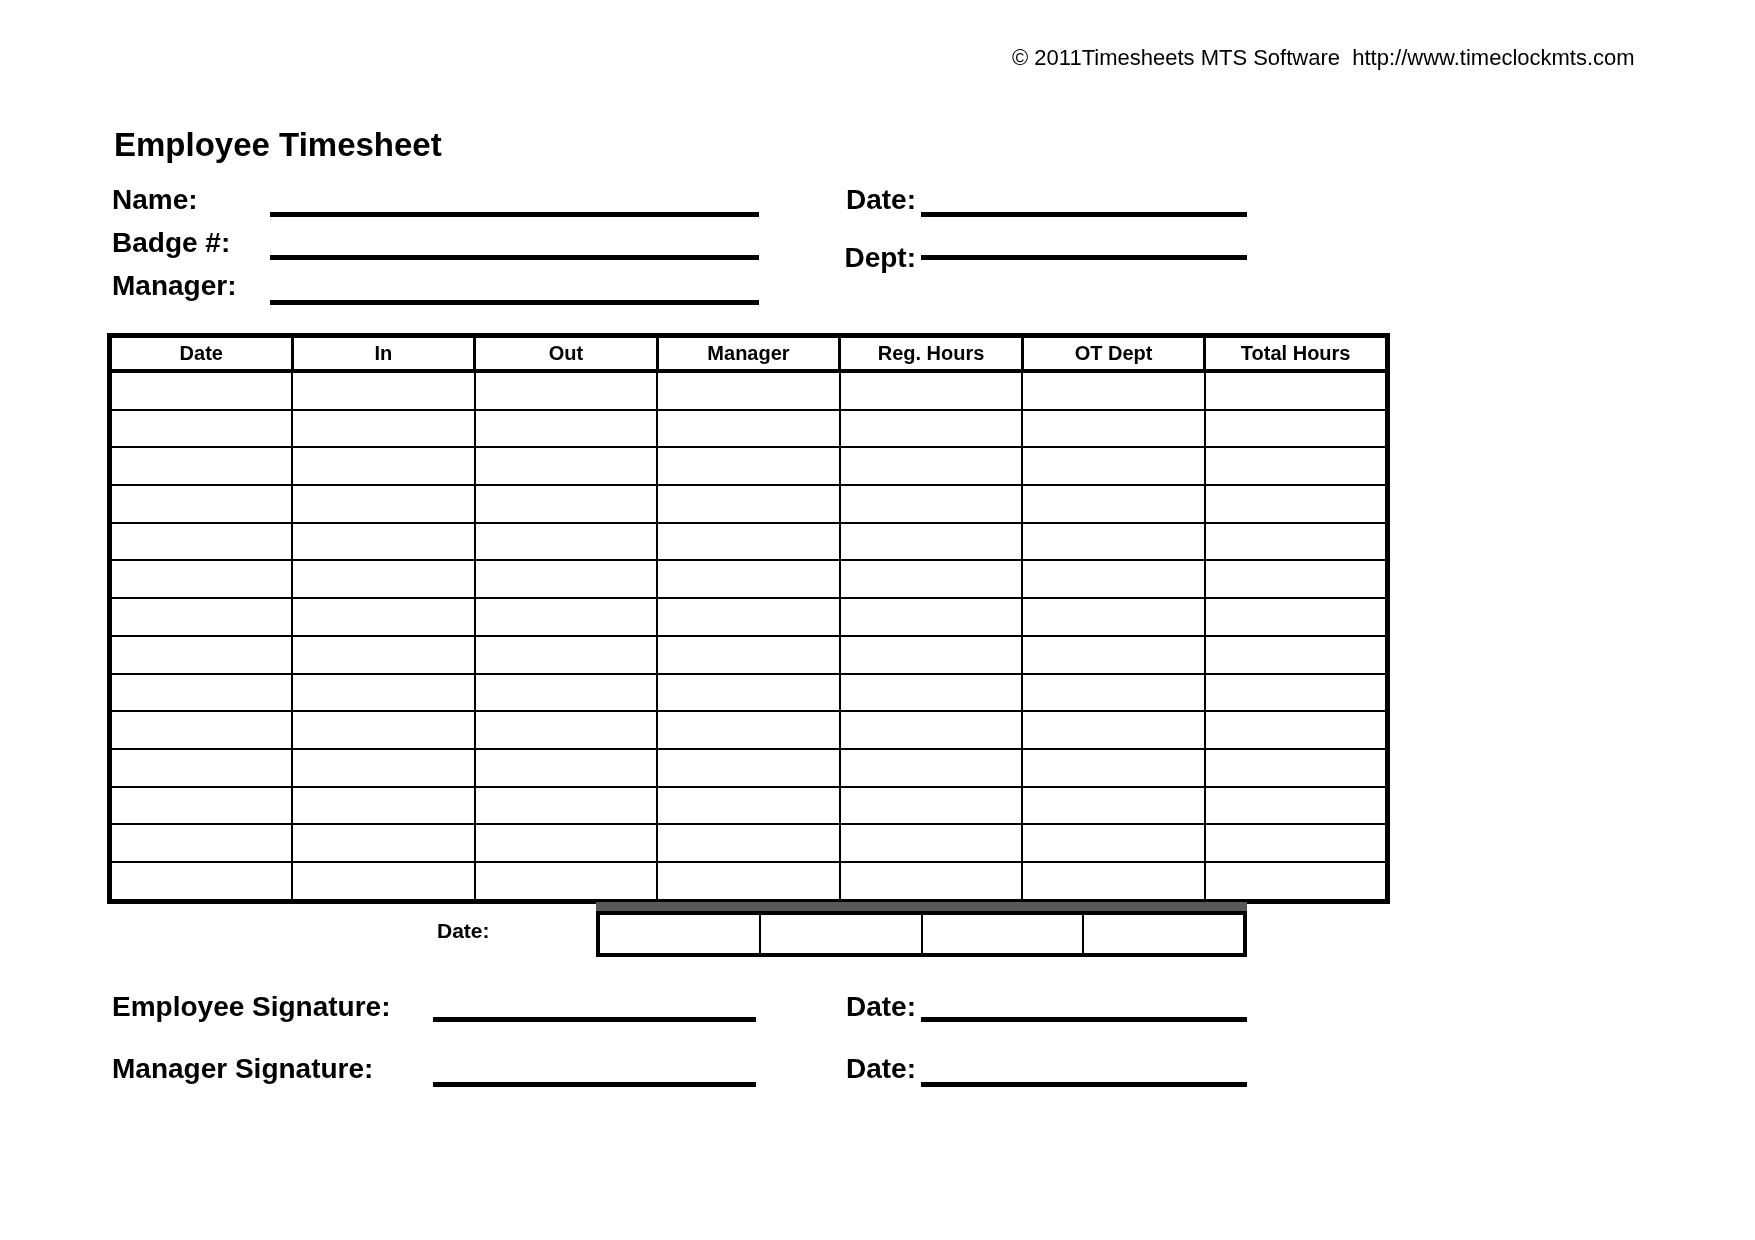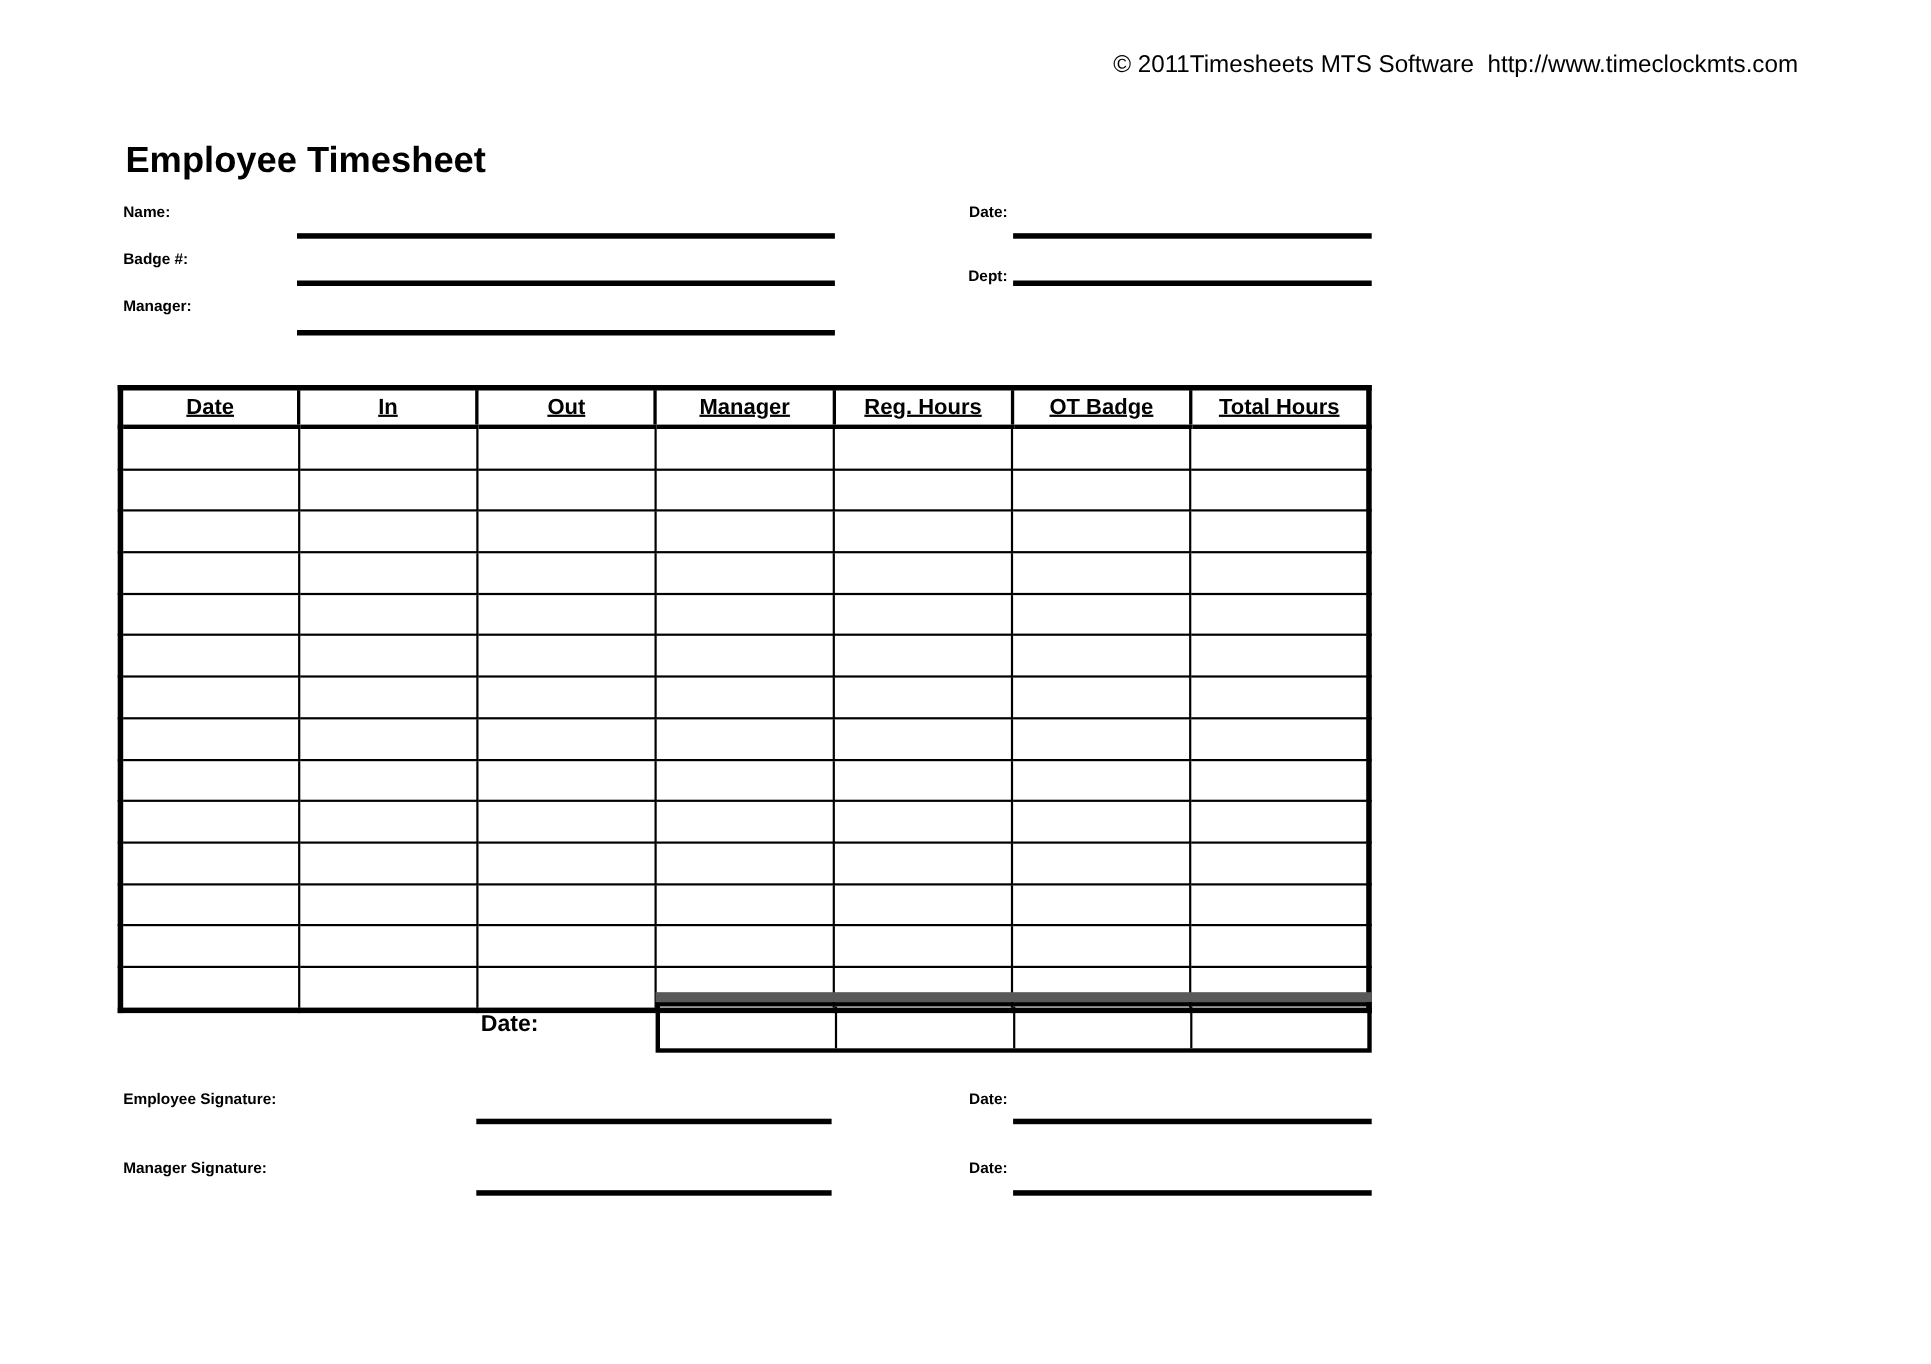--- a/index.html
+++ b/index.html
@@ -24,21 +24,21 @@
     position: absolute;
     top: 122px;
     left: 110px;
     margin: 4px;
     font-size: 33px;
     font-weight: bold;
     letter-spacing: 0px;
   }
   .label {
     position: absolute;
-    font-size: 14px;
+    font-size: 28px;
     font-weight: bold;
     white-space: pre;
   }
   .label.right { text-align: right; width: 96px; }
   .fill-line {
     position: absolute;
     height: 5px;
     background: #000000;
     overflow: hidden;
     color: transparent;
@@ -52,26 +52,25 @@
   .manager-line { left: 270px; top: 300px; width: 489px; }
   .date-label { left: 820px; top: 184px; }
   .dept-label { left: 820px; top: 242px; }
   .date-line { left: 921px; top: 212px; width: 326px; }
   .dept-line { left: 921px; top: 255px; width: 326px; }
 
   
   .timesheet {
     position: absolute;
     left: 107px;
-    top: 350px;
-    width: 1140px;
+    top: 333px;
+    width: 1283px;
     border-collapse: collapse;
     table-layout: fixed;
     border: 5px solid #000000;
-    text-decoration: underline;
   }
   .timesheet th {
     border: 3px solid #000000;
     border-bottom: 4px solid #000000;
     height: 31px;
     font-size: 20px;
     font-weight: bold;
     padding: 0;
     text-align: center;
     vertical-align: middle;
@@ -145,21 +144,21 @@
   <div class="fill-line dept-line"></div>
 
   <table class="timesheet">
     <thead>
       <tr id="header-row">
           <th>Date</th>
           <th>In</th>
           <th>Out</th>
           <th>Manager</th>
           <th>Reg. Hours</th>
-          <th>OT Badge</th>
+          <th>OT Dept</th>
           <th>Total Hours</th>
         </tr>
     </thead>
     <tbody id="table-body">
         <tr>
           <td class="cell"></td>
           <td class="cell"></td>
           <td class="cell"></td>
           <td class="cell"></td>
           <td class="cell"></td>

